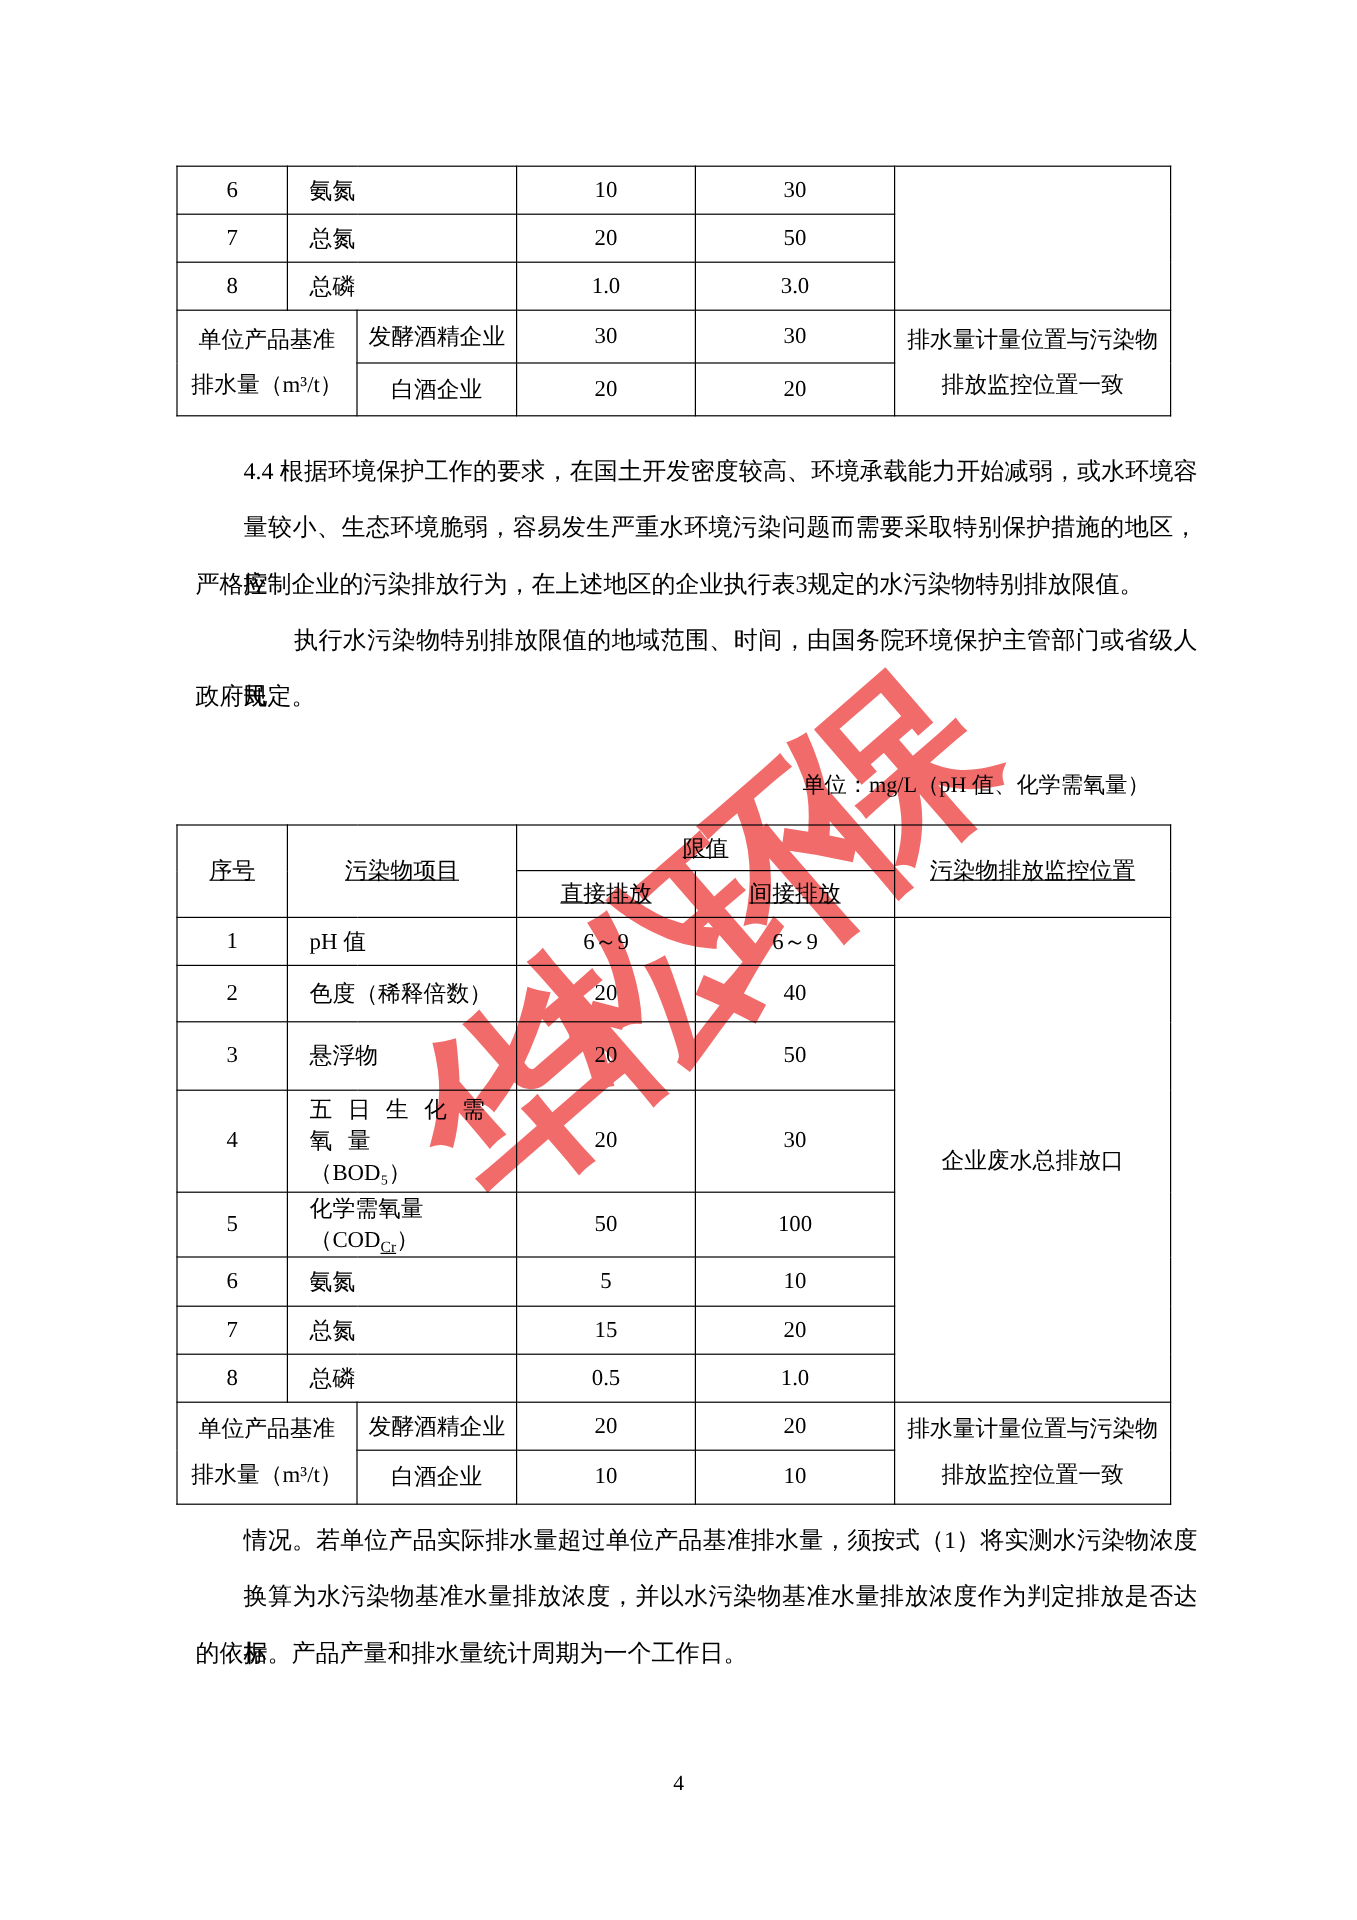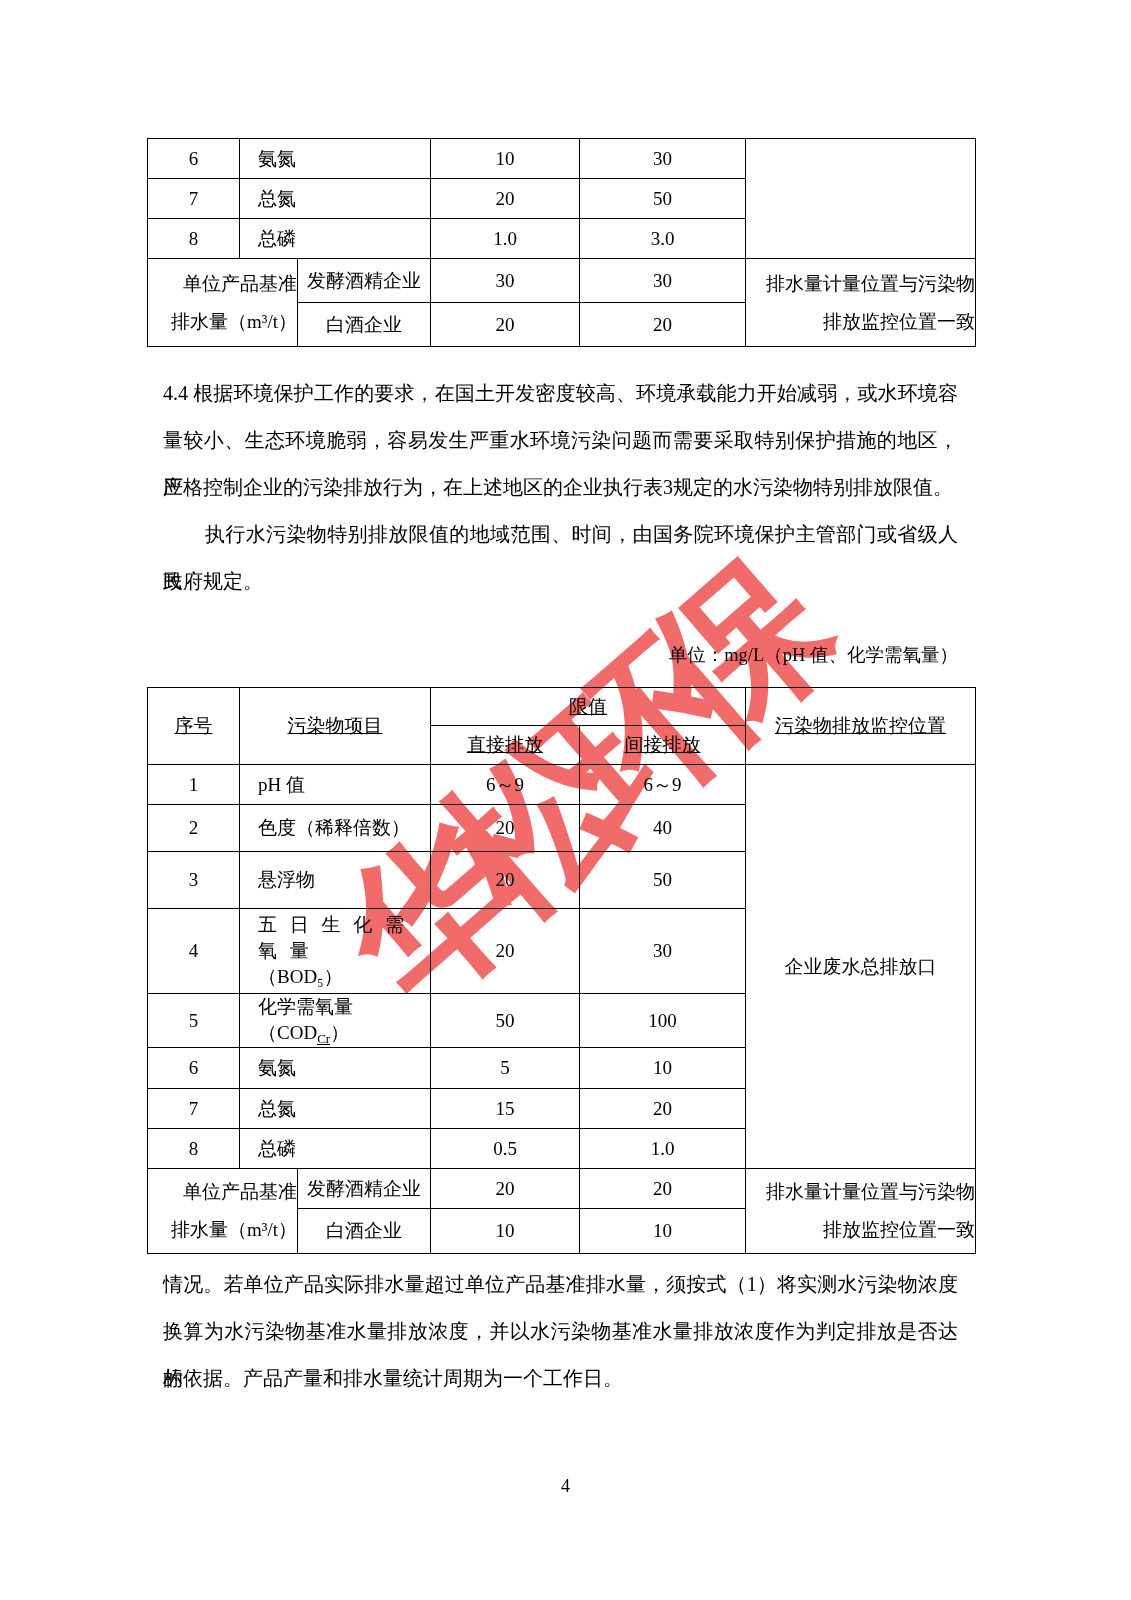--- a/index.html
+++ b/index.html
@@ -23,35 +23,36 @@
     text-align:center;
     vertical-align:middle;
     padding:0;
     overflow:hidden;
   }
   table.doc td.item{
     text-align:left;
     padding-left:18px;
   }
   table.doc td.hdr{font-size:19px;text-decoration:underline;}
-  .two-line div{line-height:38px;text-align:right;}
+  .two-line div{line-height:38px;}
   .sub{font-size:13px;vertical-align:-4px;text-decoration:underline;}
   .bod-l1{letter-spacing:4px;}
   
   .para{position:absolute;font-size:20px;}
   .para .line{
     width:795px;
     height:47px;
     line-height:47px;
     white-space:nowrap;
   }
   .para .line.just{
     white-space:normal;
     text-align:justify;
     text-align-last:justify;
+    margin-left:40px;
   }
   .para .line.indent{text-indent:42px;}
   
   .tbl-title{
     position:absolute;left:168px;top:596px;width:795px;
     text-align:center;font-weight:bold;font-size:21px;line-height:30px;
   }
   .unit-line{
     position:absolute;left:168px;top:642px;width:790px;
     text-align:right;font-size:18.5px;line-height:26px;

